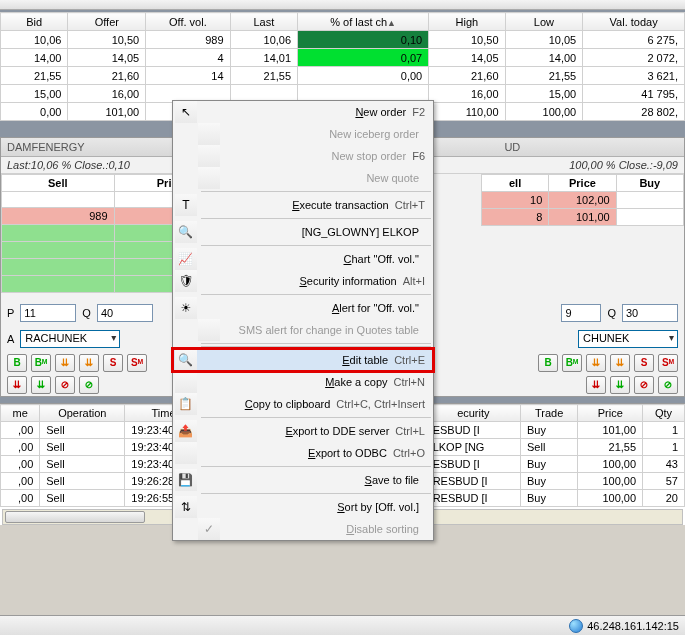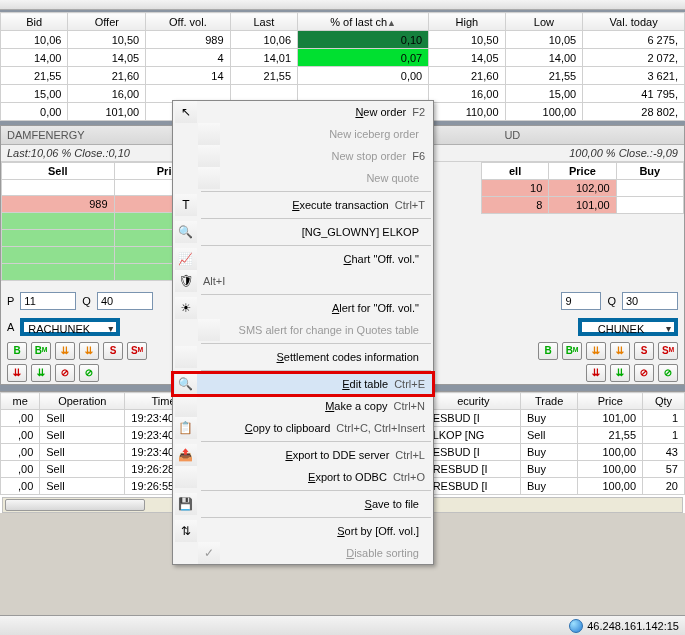--- a/index.html
+++ b/index.html
@@ -9,33 +9,33 @@
 
   
   .qtable { background: #fff; border-collapse: collapse; width: 100%; }
   .qtable th, .qtable td { border: 1px solid #d0d0d0; padding: 2px 6px; height: 18px; text-align: right; white-space: nowrap; }
   .qtable th { background: linear-gradient(#fdfdfd,#ececec); font-weight: normal; text-align: center; position: relative; }
   .pct-green { background: #15803d; }
   .pct-green2 { background: #00e030; }
   th .sort-arrow { font-size: 9px; color:#555; }
 
   
-  .panels { display: flex; gap: 4px; margin-top: 4px; }
+  .panels { display: flex; gap: 4px; margin-top: 16px; }
   .panel { flex: 1; background: #f2f2f2; border:1px solid #9a9a9a; min-height: 260px; display:flex; flex-direction:column; }
   .panel-title { background: linear-gradient(#e8e8e8,#d8d8d8); padding: 3px 6px; font-weight: normal; color:#555; border-bottom:1px solid #b0b0b0; }
   .panel-sub { padding: 2px 6px; font-size:11px; color:#333; border-bottom:1px solid #d0d0d0;font-style:italic; }
   .depth { background:#fff; }
   .depth th, .depth td { border:1px solid #d0d0d0; padding: 2px 6px; text-align:right; height:16px; min-width:48px; }
   .depth th { font-weight:bold; text-align:center; background:#fff; }
   .depth { border-collapse: collapse; width:100%; }
   .sell-red { background:#f2b0a8; }
   .buy-green td { background:#8fe08f; }
   .controls { padding:4px 6px; display:flex; gap:6px; align-items:center; }
   .controls input { width:56px; border:1px solid #7a94b0; padding:1px 3px; height:18px; }
-  .combo { border:4px solid #0369a1; background:#fff; padding:1px 18px 1px 4px; position:relative; display:inline-block; height:18px; min-width:100px; }
+  .combo { border:1px solid #0369a1; background:#fff; padding:1px 18px 1px 4px; position:relative; display:inline-block; height:18px; min-width:100px; }
   .combo::after { content:"▾"; position:absolute; right:3px; top:1px; font-size:10px; color:#333; }
   .btnrow { padding: 2px 6px; display:flex; gap:4px; flex-wrap:wrap; }
   .mini { width:20px; height:18px; border:1px solid #888; background:linear-gradient(#fdfdfd,#e8e8e8); font-size:10px; font-weight:bold; text-align:center; line-height:15px; border-radius:2px; }
   .mini.green{color:#0a0;} .mini.red{color:#c00;} .mini.orange{color:#e67e00;}
 
   
   .ctx { position:absolute; left:172px; top:100px; width:262px; background:#f3f3f3; border:1px solid #888; box-shadow:2px 2px 4px rgba(0,0,0,.3); z-index:50; }
   .ctx-row { display:flex; align-items:center; height:22px; padding:0 6px 0 2px; gap:6px; }
   .ctx-row.disabled { color:#9a9a9a;padding-left:25px; }
   .ctx-row.hover { background:#d6e5f5; border:1px solid #7da8d9; height:22px; padding:0 5px 0 1px; }
@@ -227,21 +227,21 @@
               <td></td>
             </tr>
           </tbody>
       </table>
       <div style="flex:1"></div>
       <div class="controls" style="justify-content:flex-end;">
         <input style="width: 40px;" value="9">
         <span>Q</span>
         <input value="30" style="">
       </div>
-      <div class="controls" style="justify-content:flex-end;text-align:center;">
+      <div class="controls" style="justify-content:flex-end;">
         <span class="combo">CHUNEK</span>
       </div>
       <div class="btnrow" id="rbt1" style="justify-content:flex-end;">
           <div class="mini green">B</div>
           <div class="mini green">Bᴹ</div>
           <div class="mini orange">⇊</div>
           <div class="mini orange">⇊</div>
           <div class="mini red">S</div>
           <div class="mini red">Sᴹ</div>
         </div>
@@ -379,39 +379,35 @@
       <div class="ctx-accel"></div>
     </div>
     <div class="ctx-sep"></div>
     <div class="ctx-row">
       <div class="ctx-icon">📈</div>
       <div class="ctx-label underline-first">Chart "Off. vol."</div>
       <div class="ctx-accel"></div>
     </div>
     <div class="ctx-row">
       <div class="ctx-icon">🛡</div>
+      <div class="ctx-label underline-first">Security information</div>
       <div class="ctx-accel">Alt+I</div>
     </div>
     <div class="ctx-sep"></div>
     <div class="ctx-row">
       <div class="ctx-icon">☀</div>
       <div class="ctx-label underline-first">Alert for "Off. vol."</div>
       <div class="ctx-accel"></div>
     </div>
     <div class="ctx-row disabled">
       <div class="ctx-icon"></div>
       <div class="ctx-label">SMS alert for change in Quotes table</div>
       <div class="ctx-accel"></div>
     </div>
     <div class="ctx-sep"></div>
-    <div class="ctx-row">
-      <div class="ctx-icon"></div>
-      <div class="ctx-label underline-first">Settlement codes information</div>
-      <div class="ctx-accel"></div>
-    </div>
     <div class="ctx-sep"></div>
     <div class="ctx-row hover ctx-highlight">
       <div class="ctx-icon">🔍</div>
       <div class="ctx-label underline-first">Edit table</div>
       <div class="ctx-accel">Ctrl+E</div>
     </div>
     <div class="ctx-row">
       <div class="ctx-icon"></div>
       <div class="ctx-label underline-first">Make a copy</div>
       <div class="ctx-accel">Ctrl+N</div>

